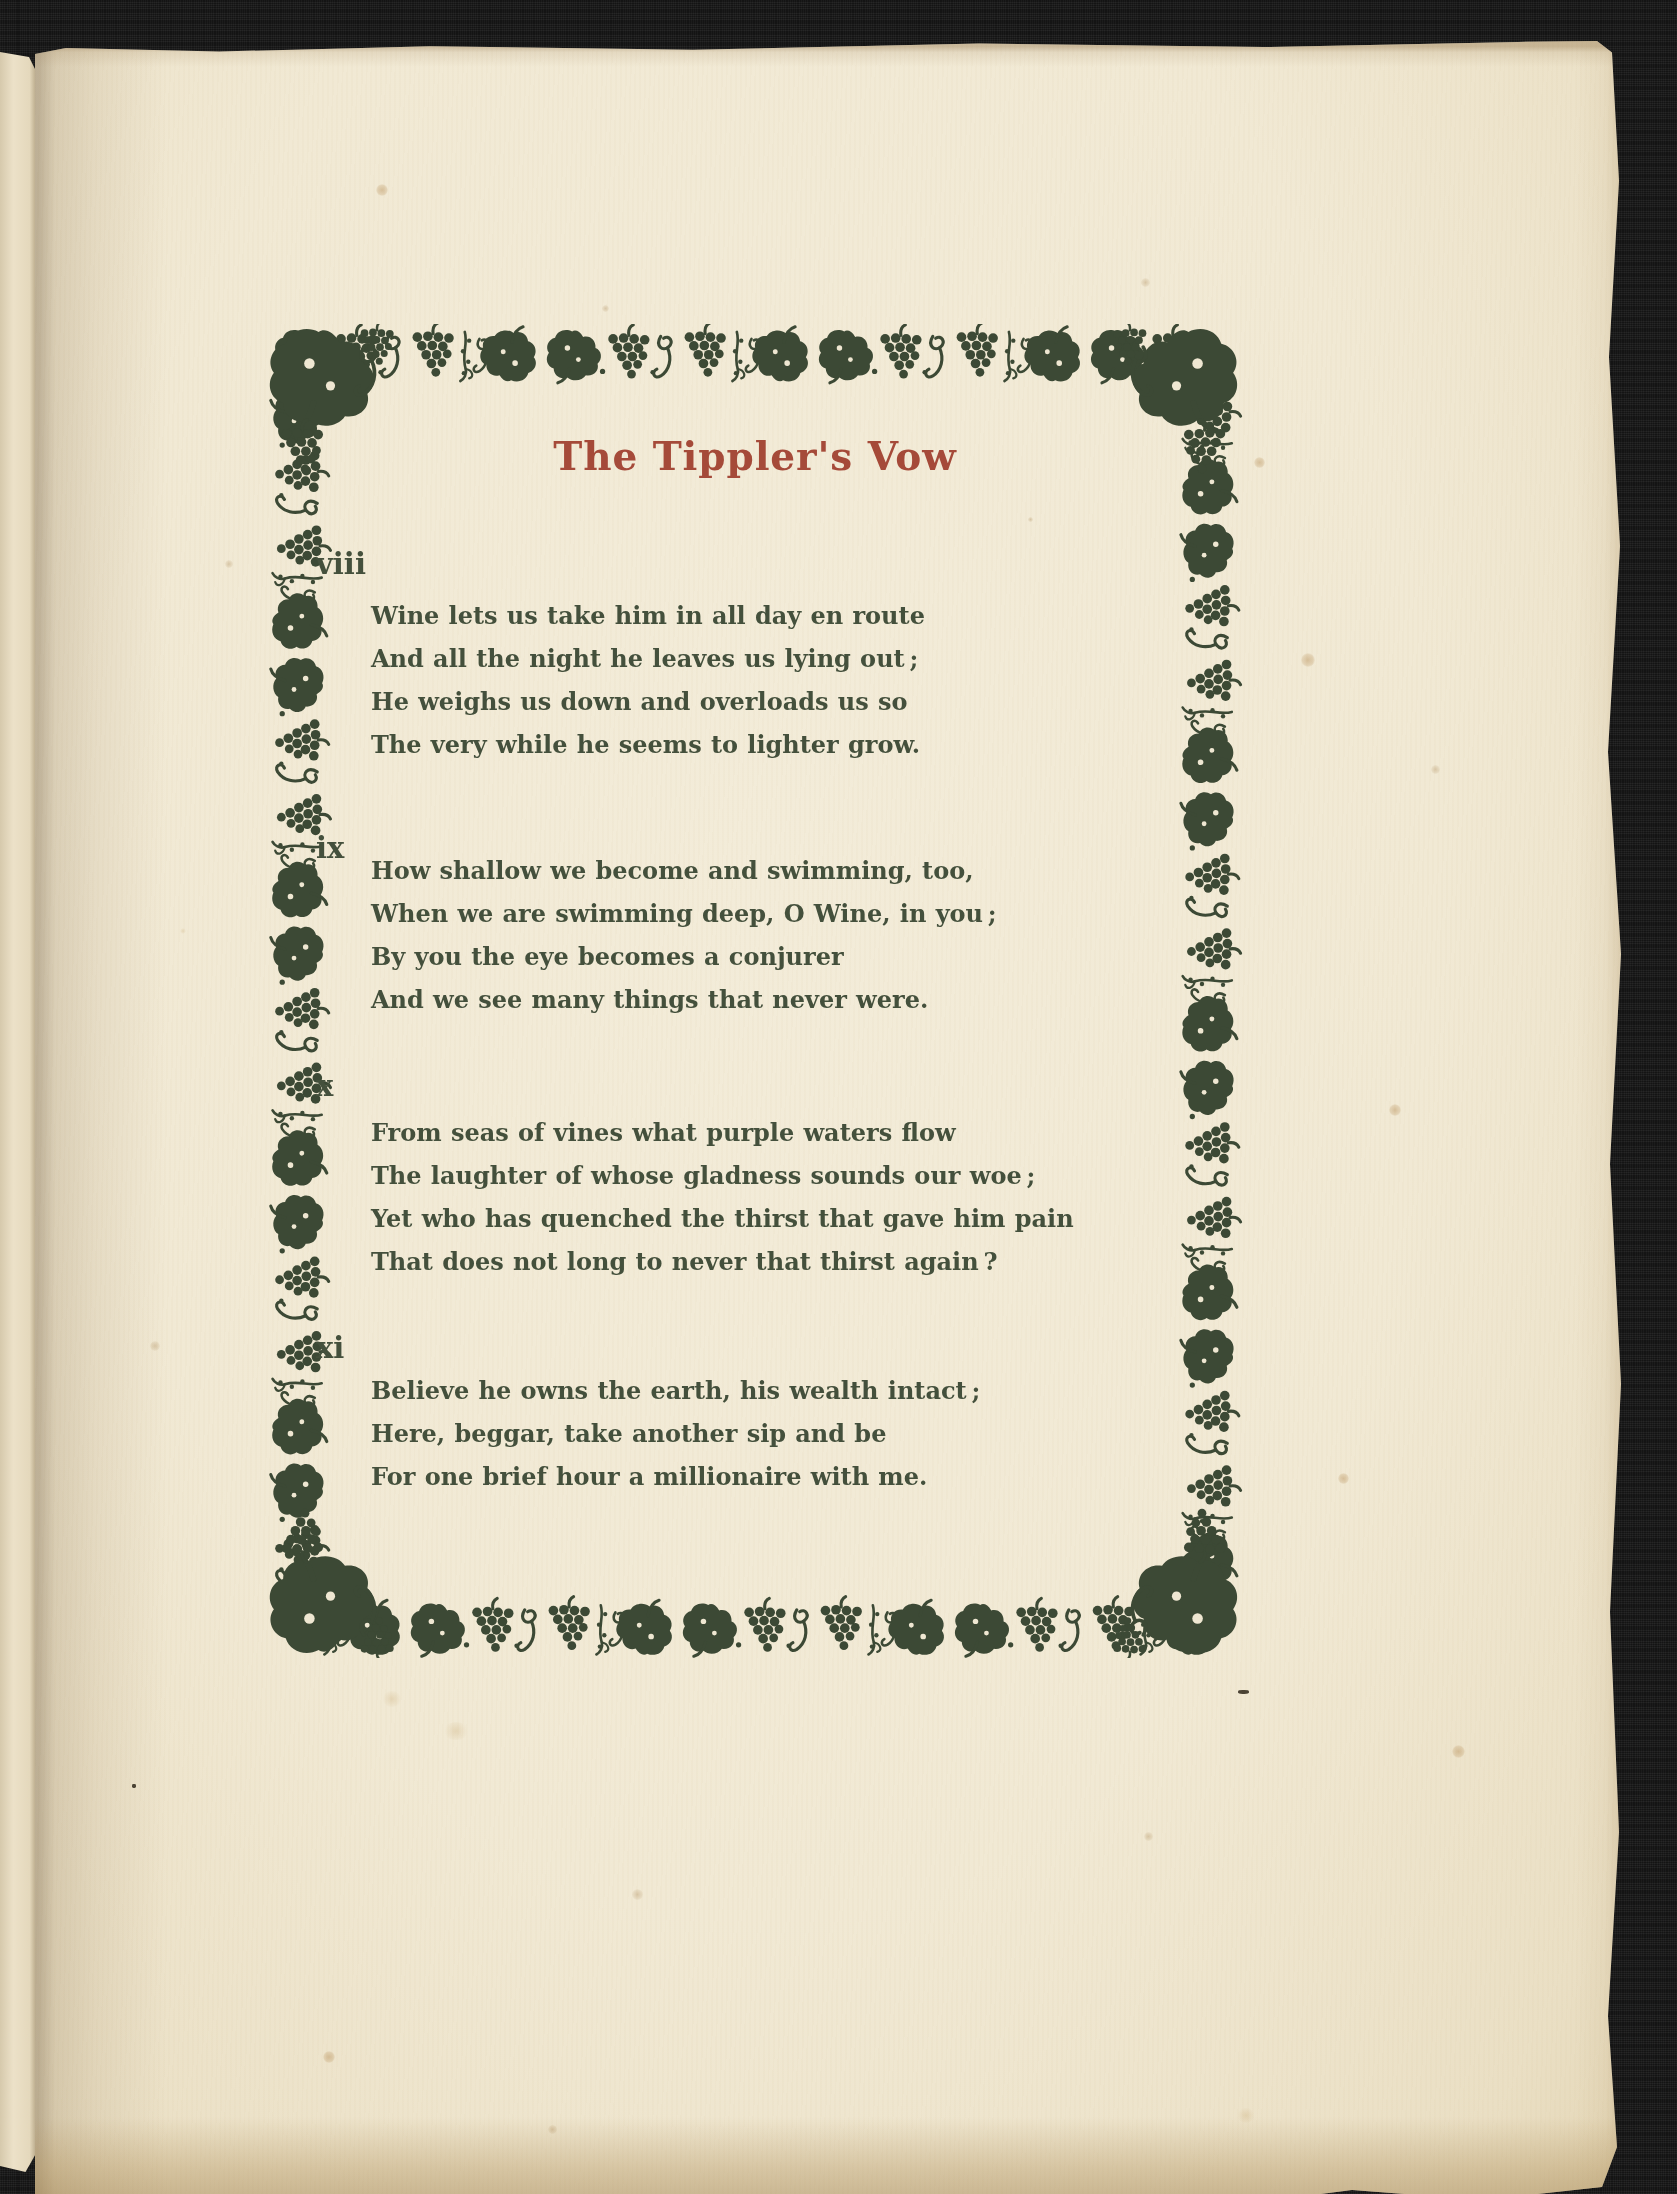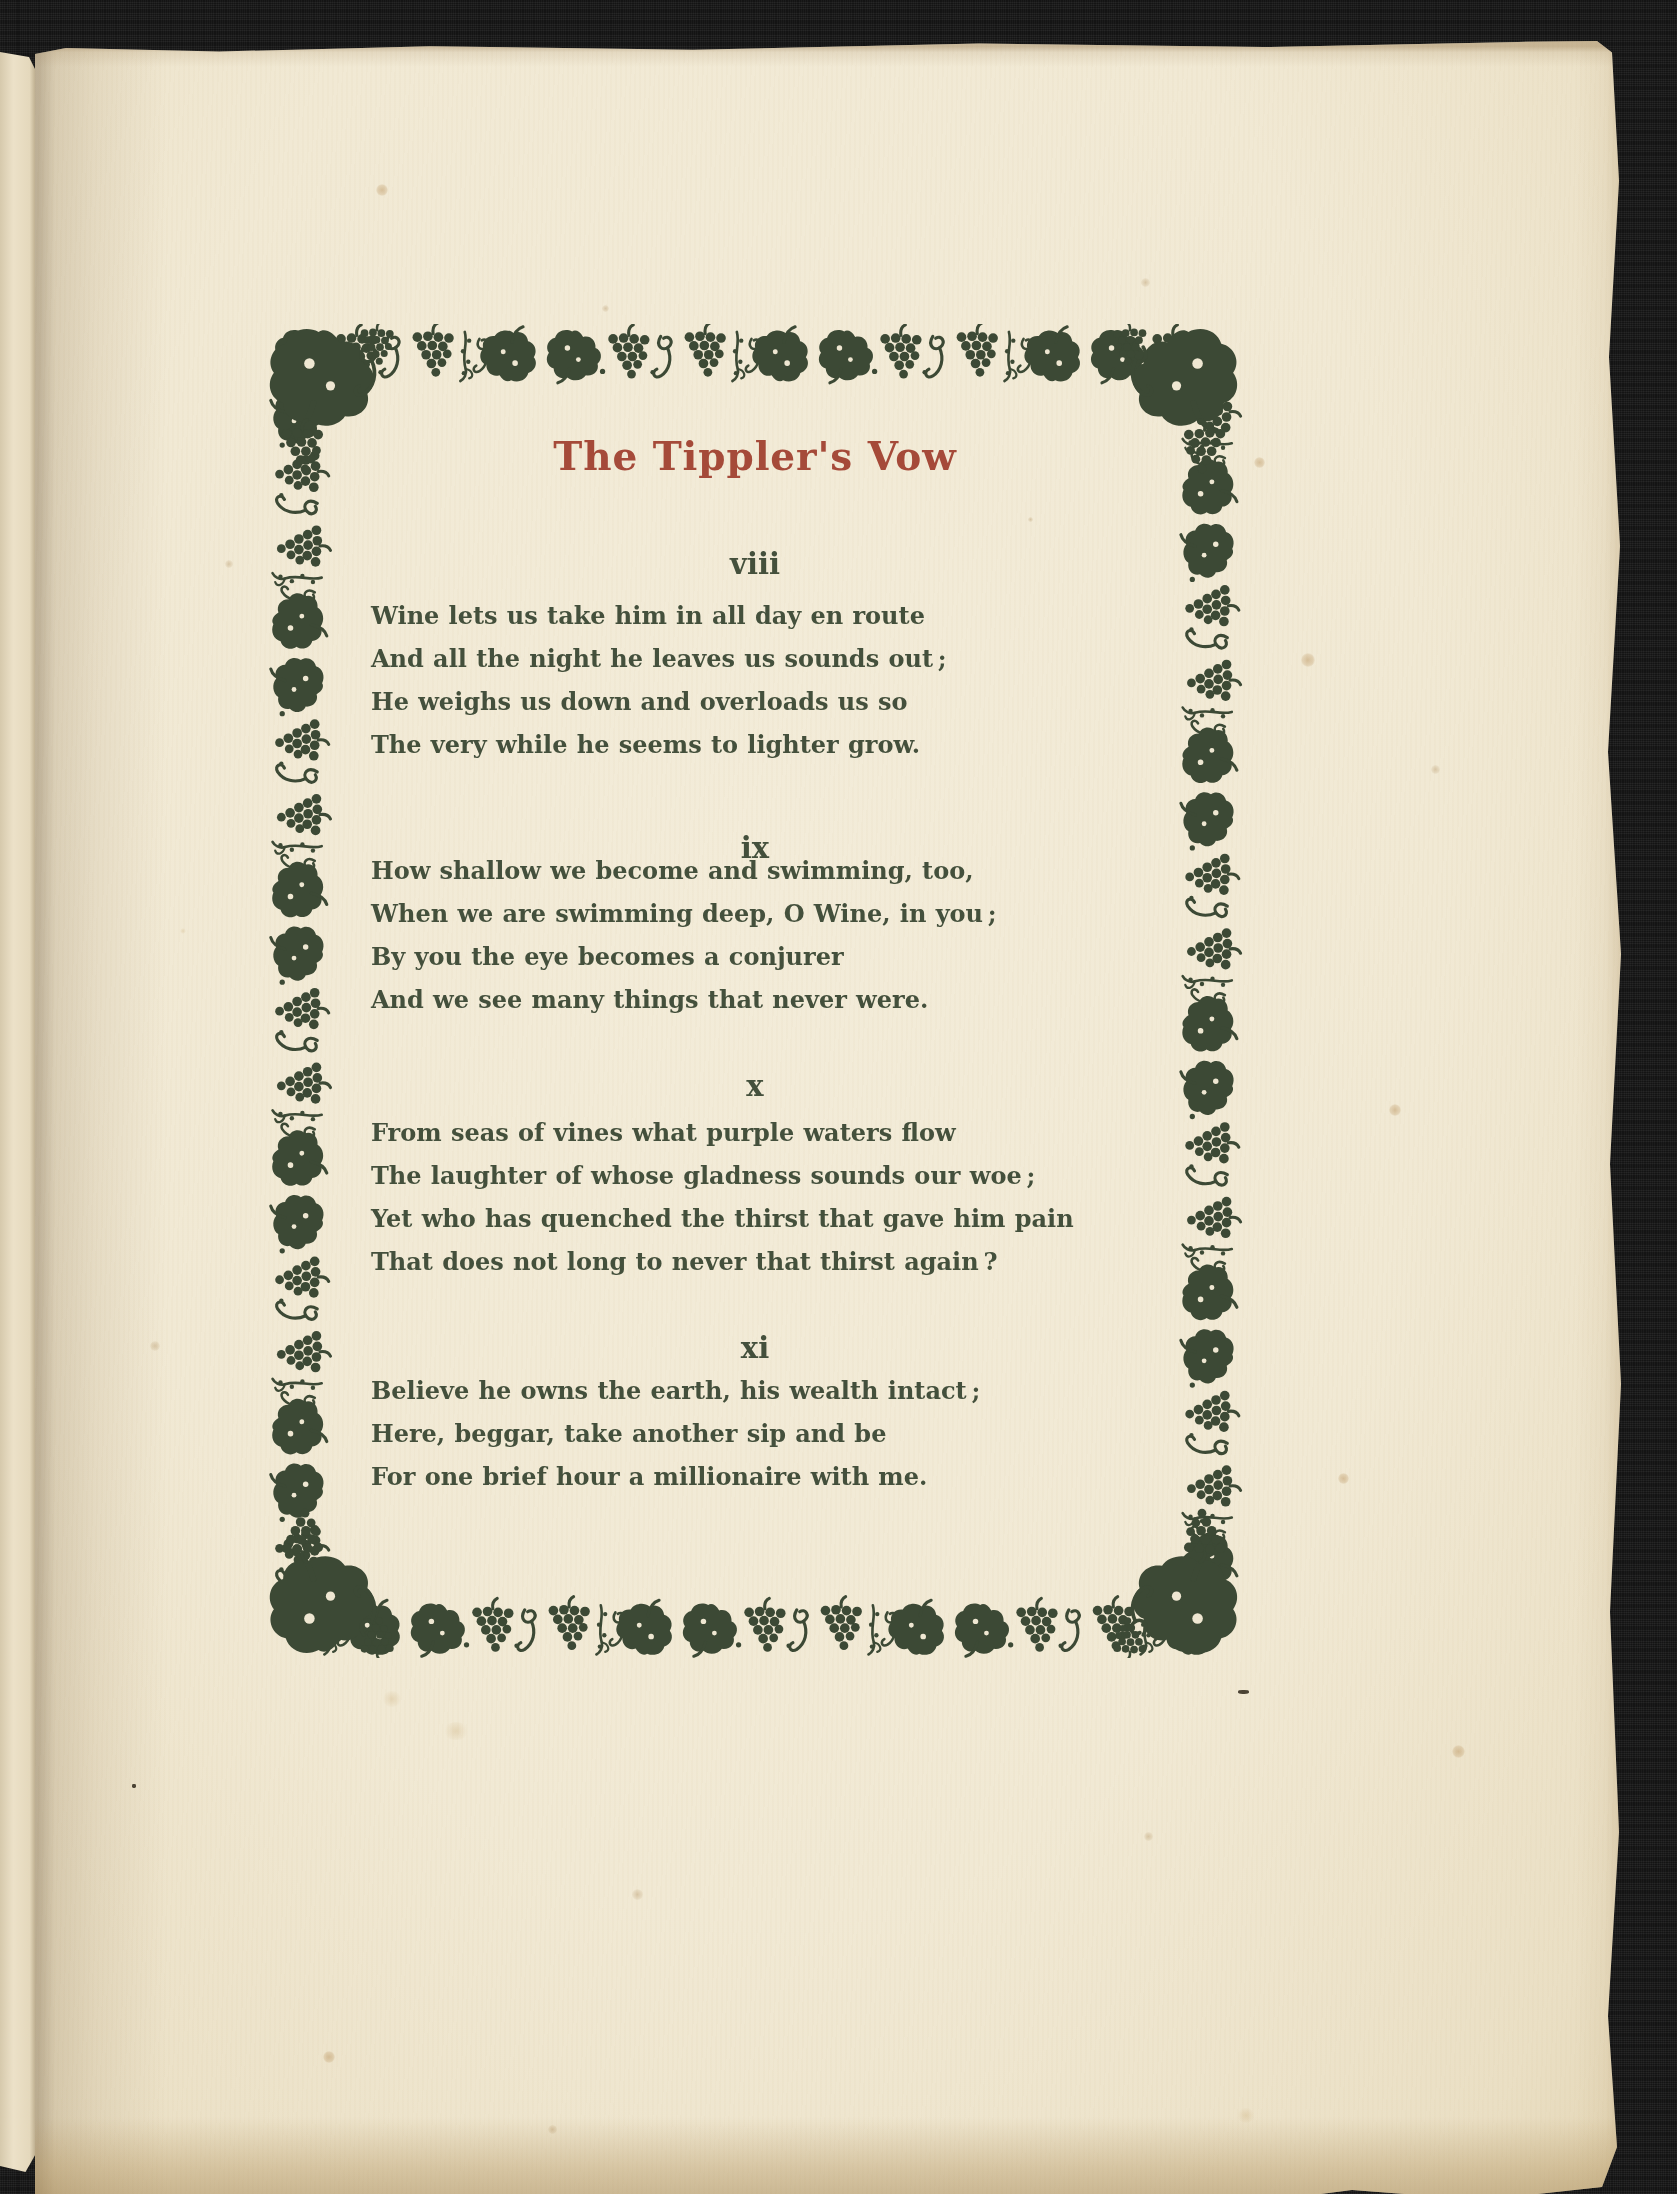--- a/index.html
+++ b/index.html
@@ -31,21 +31,21 @@
       0 2153px);
   }
   .border-svg{position:absolute;left:227px;top:283px;width:983px;height:1334px;}
   .poem-title{
     position:absolute;left:281px;top:385px;width:878px;
     font-family:"DejaVu Serif",serif;font-weight:bold;
     font-size:39px;line-height:60px;letter-spacing:0.9px;
     color:#a54a39;text-align:center;white-space:nowrap;
   }
   .stanza-num{
-    position:absolute;left:281px;width:878px;text-align:center;
+    position:absolute;left:281px;width:878px;
     font-family:"DejaVu Serif",serif;font-weight:bold;
     font-size:29px;line-height:43px;color:#44503c;
   }
   .stanza-lines{
     position:absolute;left:336px;width:922px;
     font-family:"DejaVu Serif",serif;font-weight:bold;
     font-size:24px;line-height:43px;color:#44503c;word-spacing:0.9px;
   }
   .line{white-space:nowrap;}
   .fox{position:absolute;border-radius:50%;}
@@ -206,21 +206,21 @@
       <g transform="translate(2232,3034) scale(-1,-1)">
           <use href="#corner"></use>
         </g>
     </svg>
 
     <div class="poem-title">The Tippler's Vow</div>
 
     <div class="stanza-num" style="top:502px">viii</div>
     <div class="stanza-lines" style="top:553px">
       <div class="line">Wine lets us take him in all day en route</div>
-      <div class="line">And all the night he leaves us sounds out ;</div>
+      <div class="line">And all the night he leaves us lying out ;</div>
       <div class="line">He weighs us down and overloads us so</div>
       <div class="line">The very while he seems to lighter grow.</div>
     </div>
 
     <div class="stanza-num" style="top:786px">ix</div>
     <div class="stanza-lines" style="top:808px">
       <div class="line">How shallow we become and swimming, too,</div>
       <div class="line">When we are swimming deep, O Wine, in you ;</div>
       <div class="line">By you the eye becomes a conjurer</div>
       <div class="line">And we see many things that never were.</div>

